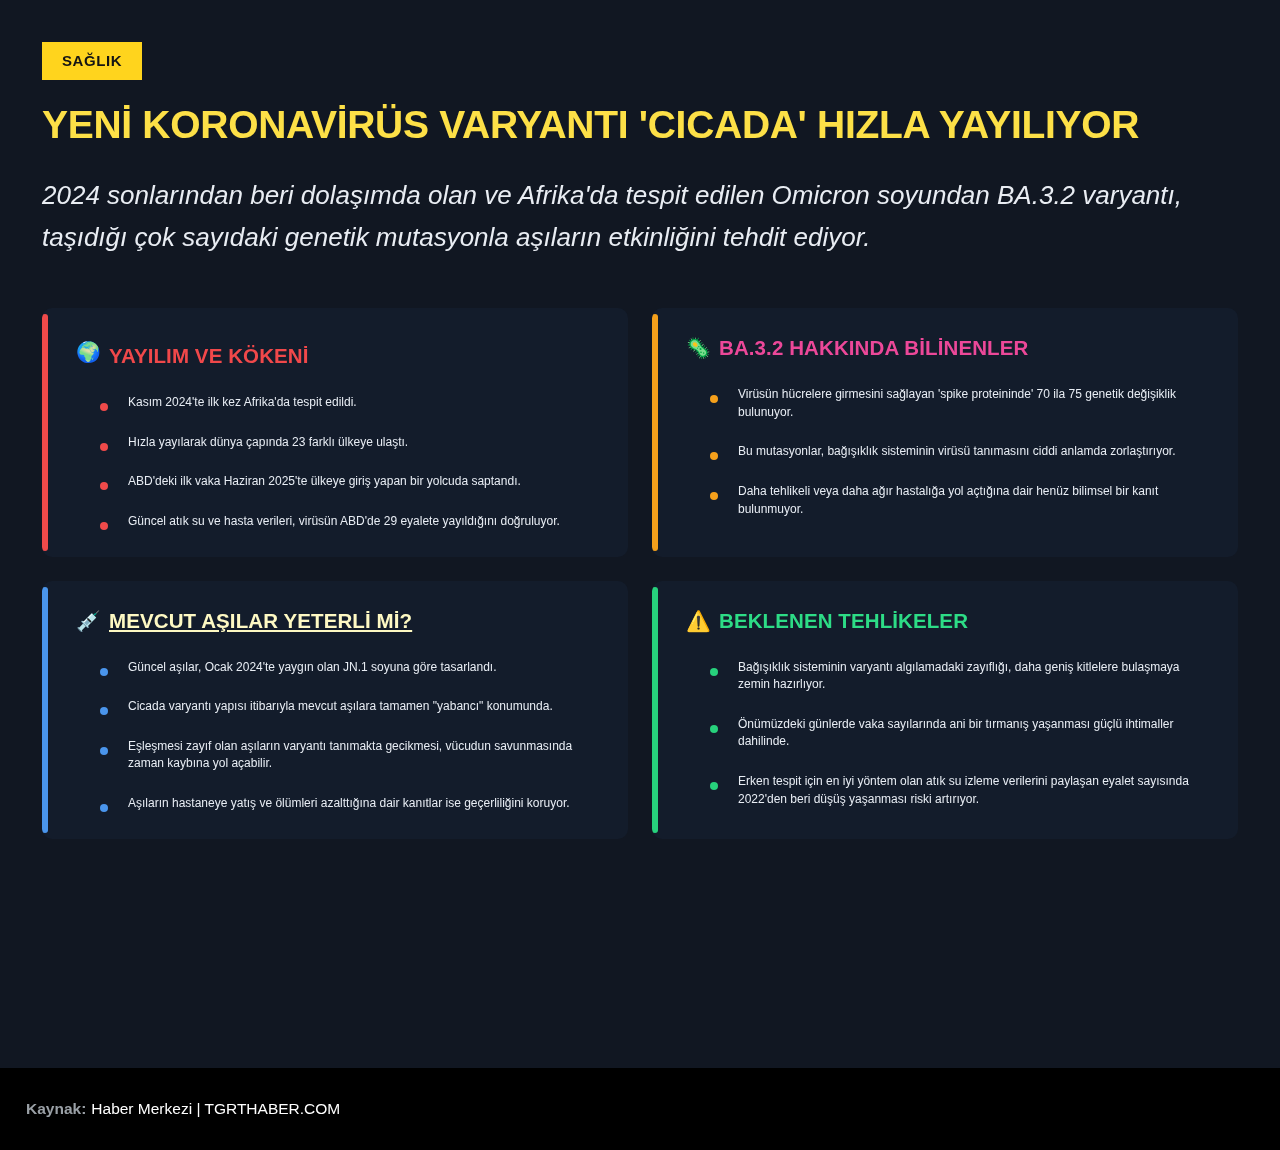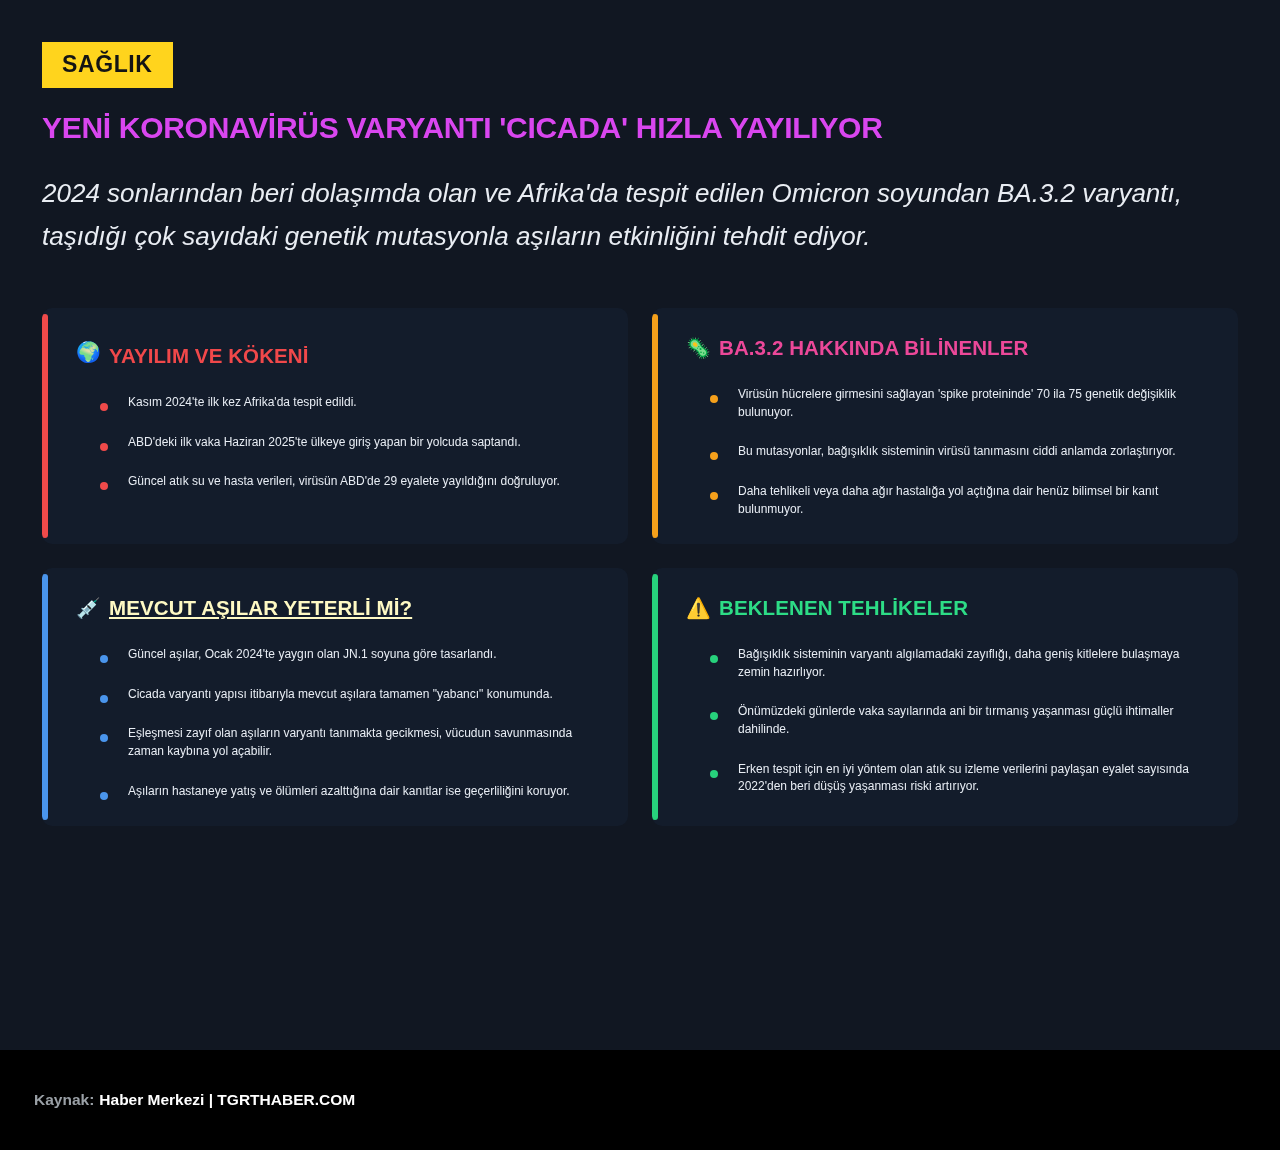--- a/index.html
+++ b/index.html
@@ -16,30 +16,30 @@
     background:#111722;
     overflow:hidden;
   }
 
   
   .header { padding:42px 42px 0 42px; }
   .badge {
     display:inline-block;
     background:#FFD41D;
     color:#141414;
-    font-size:23px;
+    font-size:15px;
     font-weight:bold;
     letter-spacing:0.6px;
     padding:11px 20px 12px 20px;
     line-height:1;
   }
   .headline {
     margin-top:24px;
-    color:#d946ef;
-    font-size:30px;
+    color:#fde047;
+    font-size:39px;
     font-weight:bold;
     letter-spacing:-0.3px;
     line-height:1.08;
     white-space:nowrap;
   }
   .subhead {
     margin-top:28px;
     color:#e9edf3;
     font-size:26px;
     line-height:1.62;
@@ -113,29 +113,29 @@
   }
   .c-red   ul.points li::before { background:#ef4a4a; }
   .c-orange ul.points li::before{ background:#f5a01b; }
   .c-blue  ul.points li::before { background:#4a95ec; }
   .c-green ul.points li::before { background:#27d17c; }
 
   
   .footer {
     position:absolute;
     left:0; right:0; bottom:0;
-    height:100px;
+    height:82px;
     background:#000000;
     display:flex;
     align-items:center;
-    padding-left:34px;
+    padding-left:26px;
     text-align:right;
   }
   .footer-label { color:#9aa0a6; font-size:15.5px; font-weight:bold; }
-  .footer-value { color:#ffffff; font-size:15.5px; font-weight:bold; margin-left:5px; }
+  .footer-value { color:#ffffff; font-size:15.5px; font-weight:normal; margin-left:5px; }
 </style>
 </head>
 <body>
 
 <div id="stage">
 
   <div class="header">
     <div class="badge">SAĞLIK</div>
     <h1 class="headline">YENİ KORONAVİRÜS VARYANTI 'CICADA' HIZLA YAYILIYOR</h1>
     <p class="subhead">2024 sonlarından beri dolaşımda olan ve Afrika'da tespit edilen Omicron soyundan BA.3.2 varyantı, taşıdığı çok sayıdaki genetik mutasyonla aşıların etkinliğini tehdit ediyor.</p>
@@ -143,20 +143,21 @@
 
   <div class="grid">
 
     <div class="card c-red">
       <div class="card-head">
         <span class="card-ico">🌍</span>
         <span class="card-title">YAYILIM VE KÖKENİ</span>
       </div>
       <ul class="points">
         <li>Kasım 2024'te ilk kez Afrika'da tespit edildi.</li>
+        <li>Hızla yayılarak dünya çapında 23 farklı ülkeye ulaştı.</li>
         <li>ABD'deki ilk vaka Haziran 2025'te ülkeye giriş yapan bir yolcuda saptandı.</li>
         <li>Güncel atık su ve hasta verileri, virüsün ABD'de 29 eyalete yayıldığını doğruluyor.</li>
       </ul>
     </div>
 
     <div class="card c-orange">
       <div class="card-head">
         <span class="card-ico">🦠</span>
         <span class="card-title">BA.3.2 HAKKINDA BİLİNENLER</span>
       </div>

